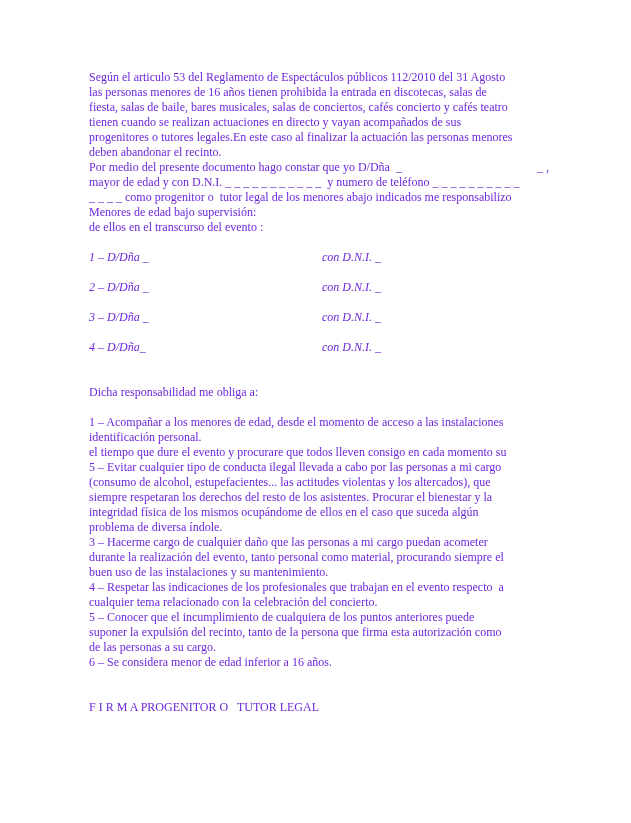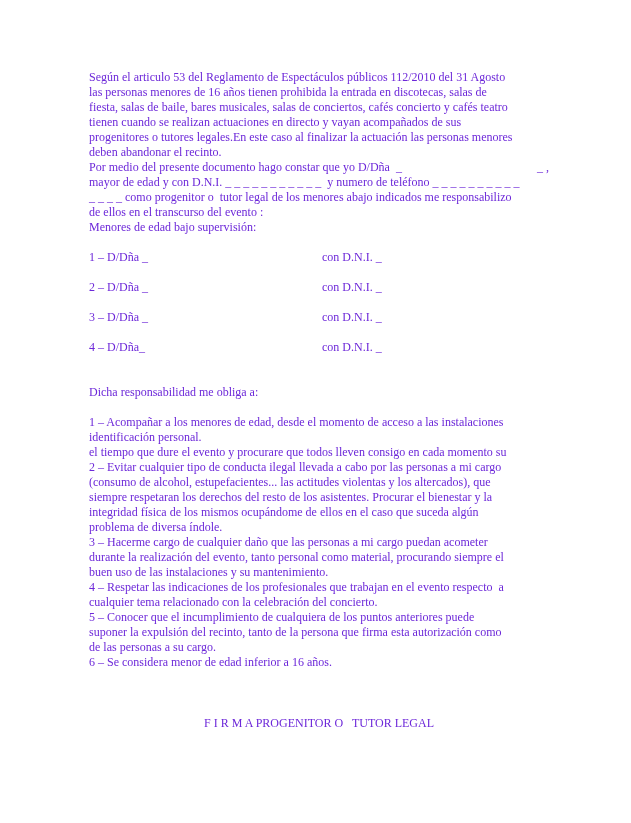--- a/index.html
+++ b/index.html
@@ -4,27 +4,27 @@
   <style>
     html, body { margin: 0; padding: 0; background: #ffffff; }
     body { width: 631px; height: 823px; position: relative; overflow: hidden; }
     .page {
       position: absolute; left: 89px; top: 70px; width: 460px;
       font-family: "Liberation Serif", serif; font-size: 12px; line-height: 15px;
       color: #6d28d9;
     }
     p { margin: 0; white-space: pre-wrap; }
     .blank { height: 15px; }
-    .minor-row { position: relative; height: 15px; margin-bottom: 15px; }
+    .minor-row { position: relative; height: 15px; margin-bottom: 15px; font-style: italic; }
     .minor-row .left { position: absolute; left: 0; top: 0; white-space: pre; }
     .minor-row .right { position: absolute; left: 227px; top: 0; white-space: pre; margin-left: 6px; }
     .line-split { position: relative; height: 15px; }
     .line-split .a { position: absolute; left: 0; white-space: pre; }
     .line-split .b { position: absolute; right: 0; white-space: pre; }
-    .sig { margin-top: 16px; letter-spacing: 0; white-space: pre; text-align: center; }
+    .sig { margin-top: 0; letter-spacing: 0; white-space: pre; }
   </style>
 </head>
 <body>
 
 <div class="page">
   <div>
     <p>Según el articulo 53 del Reglamento de Espectáculos públicos 112/2010 del 31 Agosto</p>
     <p>las personas menores de 16 años tienen prohibida la entrada en discotecas, salas de</p>
     <p>fiesta, salas de baile, bares musicales, salas de conciertos, cafés concierto y cafés teatro</p>
     <p>tienen cuando se realizan actuaciones en directo y vayan acompañados de sus</p>
@@ -32,22 +32,22 @@
     <p>deben abandonar el recinto.</p>
   </div>
 
   <div>
     <div class="line-split">
       <span class="a">Por medio del presente documento hago constar que yo D/Dña  _</span>
       <span class="b">_ ,</span>
     </div>
     <p>mayor de edad y con D.N.I. _ _ _ _ _ _ _ _ _ _ _  y numero de teléfono _ _ _ _ _ _ _ _ _ _</p>
     <p>_ _ _ _ como progenitor o  tutor legal de los menores abajo indicados me responsabilizo</p>
+    <p>Menores de edad bajo supervisión:</p>
     <p>de ellos en el transcurso del evento :</p>
-    <p>Menores de edad bajo supervisión:</p>
   </div>
 
   <div class="blank"></div>
 
   <div>
     <div class="minor-row">
       <span class="left">1 – D/Dña _</span>
       <span class="right">con D.N.I. _</span>
     </div>
     <div class="minor-row">
@@ -69,21 +69,21 @@
   <p>Dicha responsabilidad me obliga a:</p>
   <div class="blank"></div>
 
   <div>
     <div>
       <p>1 – Acompañar a los menores de edad, desde el momento de acceso a las instalaciones</p>
       <p>identificación personal.</p>
       <p>el tiempo que dure el evento y procurare que todos lleven consigo en cada momento su</p>
     </div>
     <div>
-      <p>2 – Evitar cualquier tipo de conducta ilegal llevada a cabo por las personas a mi cargo</p>
+      <p>5 – Evitar cualquier tipo de conducta ilegal llevada a cabo por las personas a mi cargo</p>
       <p>(consumo de alcohol, estupefacientes... las actitudes violentas y los altercados), que</p>
       <p>siempre respetaran los derechos del resto de los asistentes. Procurar el bienestar y la</p>
       <p>integridad física de los mismos ocupándome de ellos en el caso que suceda algún</p>
       <p>problema de diversa índole.</p>
     </div>
     <div>
       <p>3 – Hacerme cargo de cualquier daño que las personas a mi cargo puedan acometer</p>
       <p>durante la realización del evento, tanto personal como material, procurando siempre el</p>
       <p>buen uso de las instalaciones y su mantenimiento.</p>
     </div>

